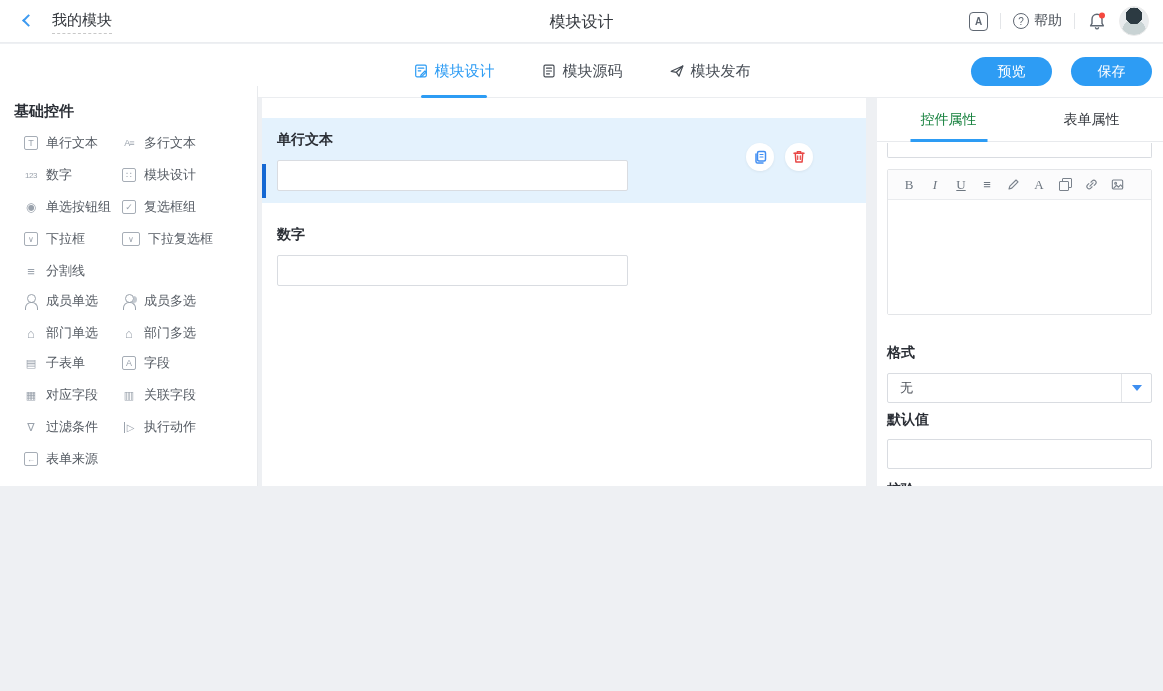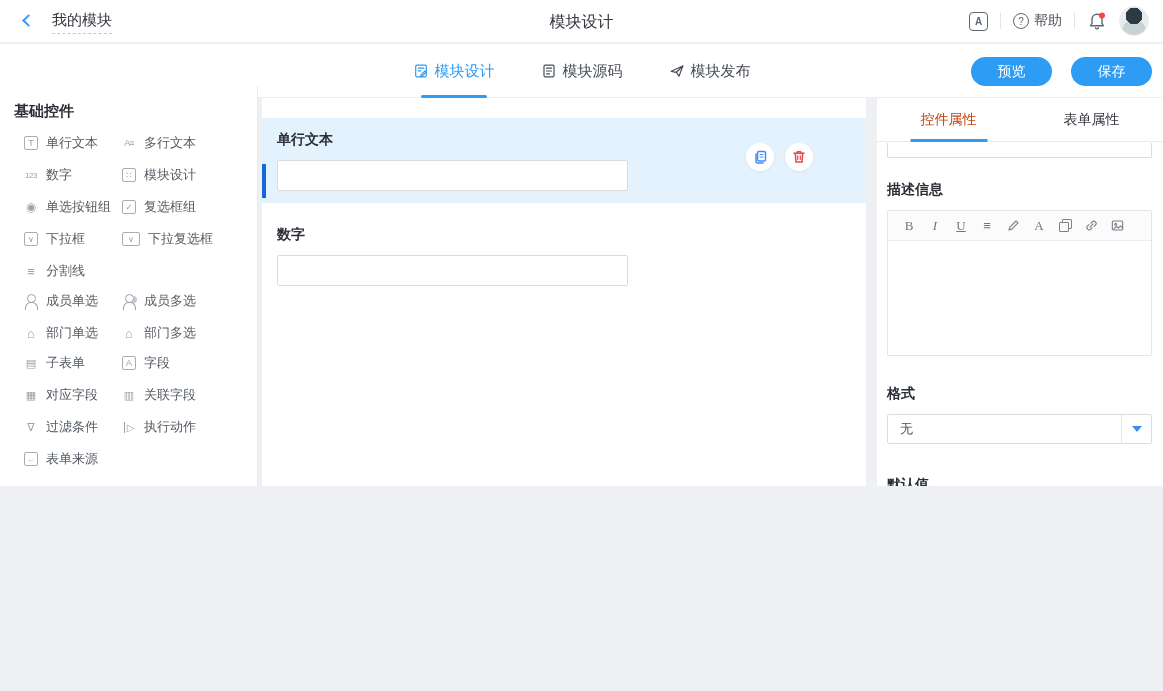--- a/index.html
+++ b/index.html
@@ -75,42 +75,42 @@
   .f-label { font-size:14px; font-weight:bold; color:#2b2f36; height:20px; }
   .f-input { display:block; width:351px; height:31px; margin-top:9px; border:1px solid #d9dce1; border-radius:2px; background:#fff; font:inherit; padding:0 8px; }
   .f-actions { position:absolute; right:53px; top:25px; display:flex; gap:11px; }
   .act { width:28px; height:28px; border-radius:50%; background:#fff; display:flex; align-items:center; justify-content:center; cursor:pointer; box-shadow:0 1px 3px rgba(0,0,0,0.06); }
   .act svg { width:16px; height:16px; fill:none; stroke-width:1.5; stroke-linecap:round; stroke-linejoin:round; }
   .field.plain { margin-top:10px; }
 
   
   .panel-tabs { height:44px; display:flex; border-bottom:1px solid #e8eaed; }
   .ptab { position:relative; flex:1; display:flex; align-items:center; justify-content:center; font-size:14px; color:#33373d; cursor:pointer; }
-  .ptab.active { color:#c2410c; }
+  .ptab.active { color:#15803d; }
   .ptab.active::after { content:""; position:absolute; left:50%; transform:translateX(-50%); bottom:-1px; width:77px; height:3px; background:#2d9cf4; }
   .pbody { padding:0 11px 0 10px; }
   .cut-input { height:15px; margin-top:1px; border:1px solid #d9dce1; border-top:none; border-radius:0 0 2px 2px; }
   .p-label { font-size:14px; font-weight:bold; color:#2b2f36; height:18px; }
   .lbl-desc { margin-top:23px; }
   .editor { margin-top:11px; border:1px solid #e3e5e8; border-radius:2px; }
   .etoolbar { height:30px; background:#fbfbfc; border-bottom:1px solid #e9ebee; display:flex; align-items:center; padding:0 4px 0 10px; gap:4px; }
   .tbi { width:22px; height:22px; display:flex; align-items:center; justify-content:center; color:#6d7680; font-size:13px; cursor:pointer; }
   .tbi.serif { font-family:"Liberation Serif","DejaVu Serif",serif; }
   .tbi.it { font-style:italic; }
   .tbi.un { text-decoration:underline; }
   .tbi svg { width:15px; height:15px; fill:none; stroke:#7a828c; stroke-width:1.2; stroke-linecap:round; stroke-linejoin:round; }
   .tb-copy { position:relative; width:13px; height:13px; }
   .tb-copy::before { content:""; position:absolute; right:0; top:0; width:8px; height:8px; border:1.2px solid #7a828c; border-radius:1px; }
   .tb-copy::after { content:""; position:absolute; left:0; bottom:0; width:8px; height:8px; border:1.2px solid #7a828c; border-radius:1px; background:#fbfbfc; }
   .ebody { height:114px; background:#fff; }
   .lbl-fmt { margin-top:29px; }
   .select { position:relative; margin-top:11px; height:30px; border:1px solid #d9dce1; border-radius:2px; display:flex; align-items:center; padding-left:12px; font-size:13px; color:#4a4f57; cursor:pointer; }
   .sel-caret-zone { position:absolute; right:0; top:0; width:30px; height:28px; border-left:1px solid #e3e5e8; display:flex; align-items:center; justify-content:center; }
   .caret-dn { width:0; height:0; border-left:5px solid transparent; border-right:5px solid transparent; border-top:6px solid #3d8ef0; }
-  .lbl-def { margin-top:32px; }
+  .lbl-def { margin-top:8px; }
   .p-input { display:block; width:100%; height:30px; margin-top:10px; border:1px solid #d9dce1; border-radius:2px; font:inherit; padding:0 8px; }
   .lbl-valid { margin-top:12px; }
   .cb-row { display:flex; align-items:center; gap:20px; height:18px; font-size:16px; color:#4a4f57; cursor:pointer;text-align:center; }
   .row-req { margin-top:12px; }
   .cb { width:15px; height:15px; border:1px solid #c6cbd2; border-radius:2px; background:#fff; position:relative; flex:none; }
   .cb.checked { background:#1777e8; border-color:#1777e8; }
   .cb.checked::after { content:""; position:absolute; left:4px; top:1px; width:5px; height:9px; border:solid #fff; border-width:0 2px 2px 0; transform:rotate(40deg); }
   .perm-box { margin:15px 0 0 -10px; width:173px; height:86px; border:2px solid #e8272c; padding:5px 0 0 19px; overflow:hidden; }
   .perm-box .p-label { height:18px; }
   .perm-box .cb-row { margin-top:9px; }
@@ -305,21 +305,20 @@
 
   <div class="panel">
     <div class="panel-tabs">
       <div class="ptab active">控件属性</div>
       <div class="ptab">表单属性</div>
     </div>
     <div class="pbody">
 
       <div class="cut-input"></div>
 
-      <div class="p-label lbl-desc">描述信息</div>
       <div class="editor">
         <div class="etoolbar">
           <span class="tbi serif">B</span>
           <span class="tbi serif it">I</span>
           <span class="tbi serif un">U</span>
           <span class="tbi">≡</span>
           <span class="tbi">
               <svg viewBox="0 0 16 16">
                 <path d="M3.2 12.8l.9-3 6.6-6.6 2.1 2.1-6.6 6.6z"></path>
               </svg>

